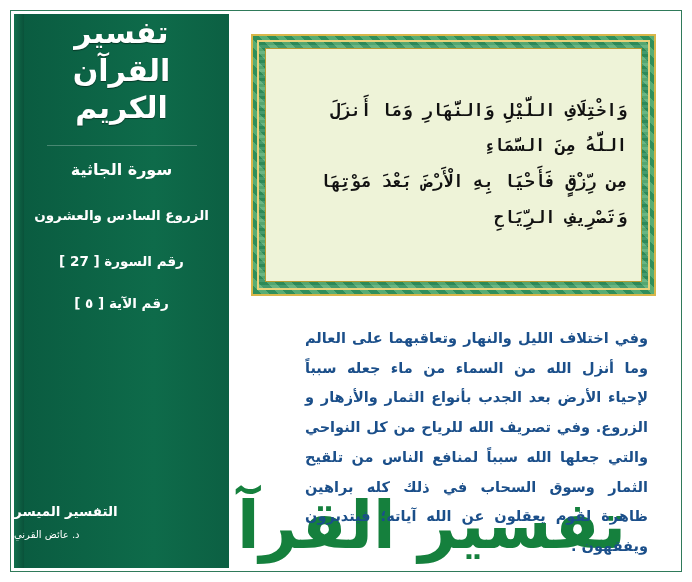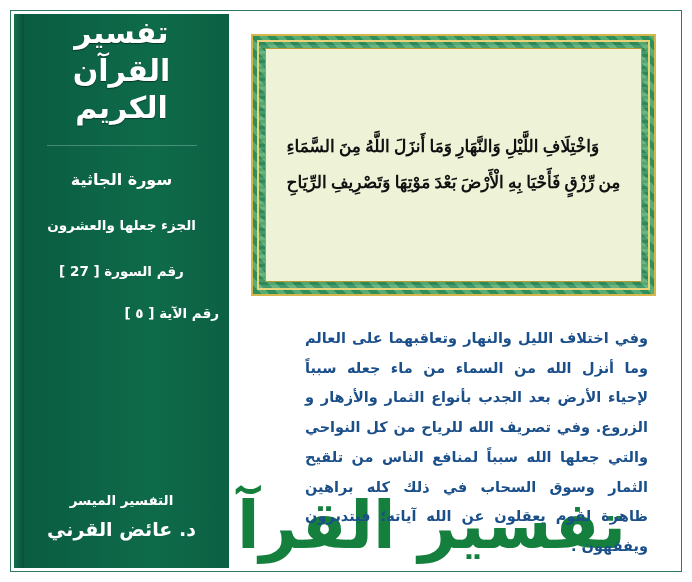--- a/index.html
+++ b/index.html
@@ -91,41 +91,41 @@
     background: rgba(255,255,255,0.25);
   }
 
   .panel-line {
     text-align: center;
     font-size: 14px;
     font-weight: bold;
     color: #ffffff;
     padding: 0 10px;
   }
-  .panel-line.surah { margin-top: 24px; font-size: 16px; }
+  .panel-line.surah { margin-top: 14px; font-size: 16px; }
   .panel-line.juz   { margin-top: 28px; font-size: 13.5px; }
   .panel-line.num-surah { margin-top: 30px; font-size: 13.5px; }
-  .panel-line.num-aya   { margin-top: 26px; font-size: 13.5px; text-align: right; }
+  .panel-line.num-aya   { margin-top: 26px; font-size: 13.5px; }
 
   .panel-footer {
     position: absolute;
     bottom: 28px;
     left: 0;
     right: 0;
-    text-align: center;
+    text-align: left;
   }
   .panel-footer .f1 {
     font-size: 13.5px;
     font-weight: bold;
     color: #ffffff;
     margin-bottom: 10px;
   }
   .panel-footer .f2 {
-    font-size: 19px;
-    font-weight: bold;
+    font-size: 10px;
+    font-weight: normal;
     color: #ffffff;
   }
 
   
   .content {
     position: relative;
     flex: 1 1 auto;
     background: #ffffff;
     overflow: hidden;
   }
@@ -157,25 +157,25 @@
     height: 100%;
     box-sizing: border-box;
     border: 1px solid #b99a2e;
     background: #eef3d8;
     display: flex;
     align-items: center;
     justify-content: center;
     padding: 10px 14px;
   }
   .ayah-text {
-    font-family: Liberation Serif, serif;
+    font-family: Liberation Mono, monospace;
     font-size: 17px;
     line-height: 2.1;
     color: #111111;
-    text-align: left;
+    text-align: right;
     direction: rtl;
     font-weight: bold;
   }
 
   
   .tafsir {
     position: absolute;
     left: 30px;
     right: 30px;
     top: 310px;
@@ -254,21 +254,21 @@
 
     </div>
 
     <div class="side-panel">
       <div class="panel-band"></div>
 
       <div class="panel-title">تفسير القرآن الكريم</div>
       <div class="panel-sep"></div>
 
       <div class="panel-line surah">سورة الجاثية</div>
-      <div class="panel-line juz">الجزء جعلها والعشرون</div>
+      <div class="panel-line juz">الزروع السادس والعشرون</div>
       <div class="panel-line num-surah">رقم السورة [ 27 ]</div>
       <div class="panel-line num-aya">رقم الآية [ ٥ ]</div>
 
       <div class="panel-footer">
         <div class="f1">التفسير الميسر</div>
         <div class="f2">د. عائض القرني</div>
       </div>
     </div>
 
   </div>

